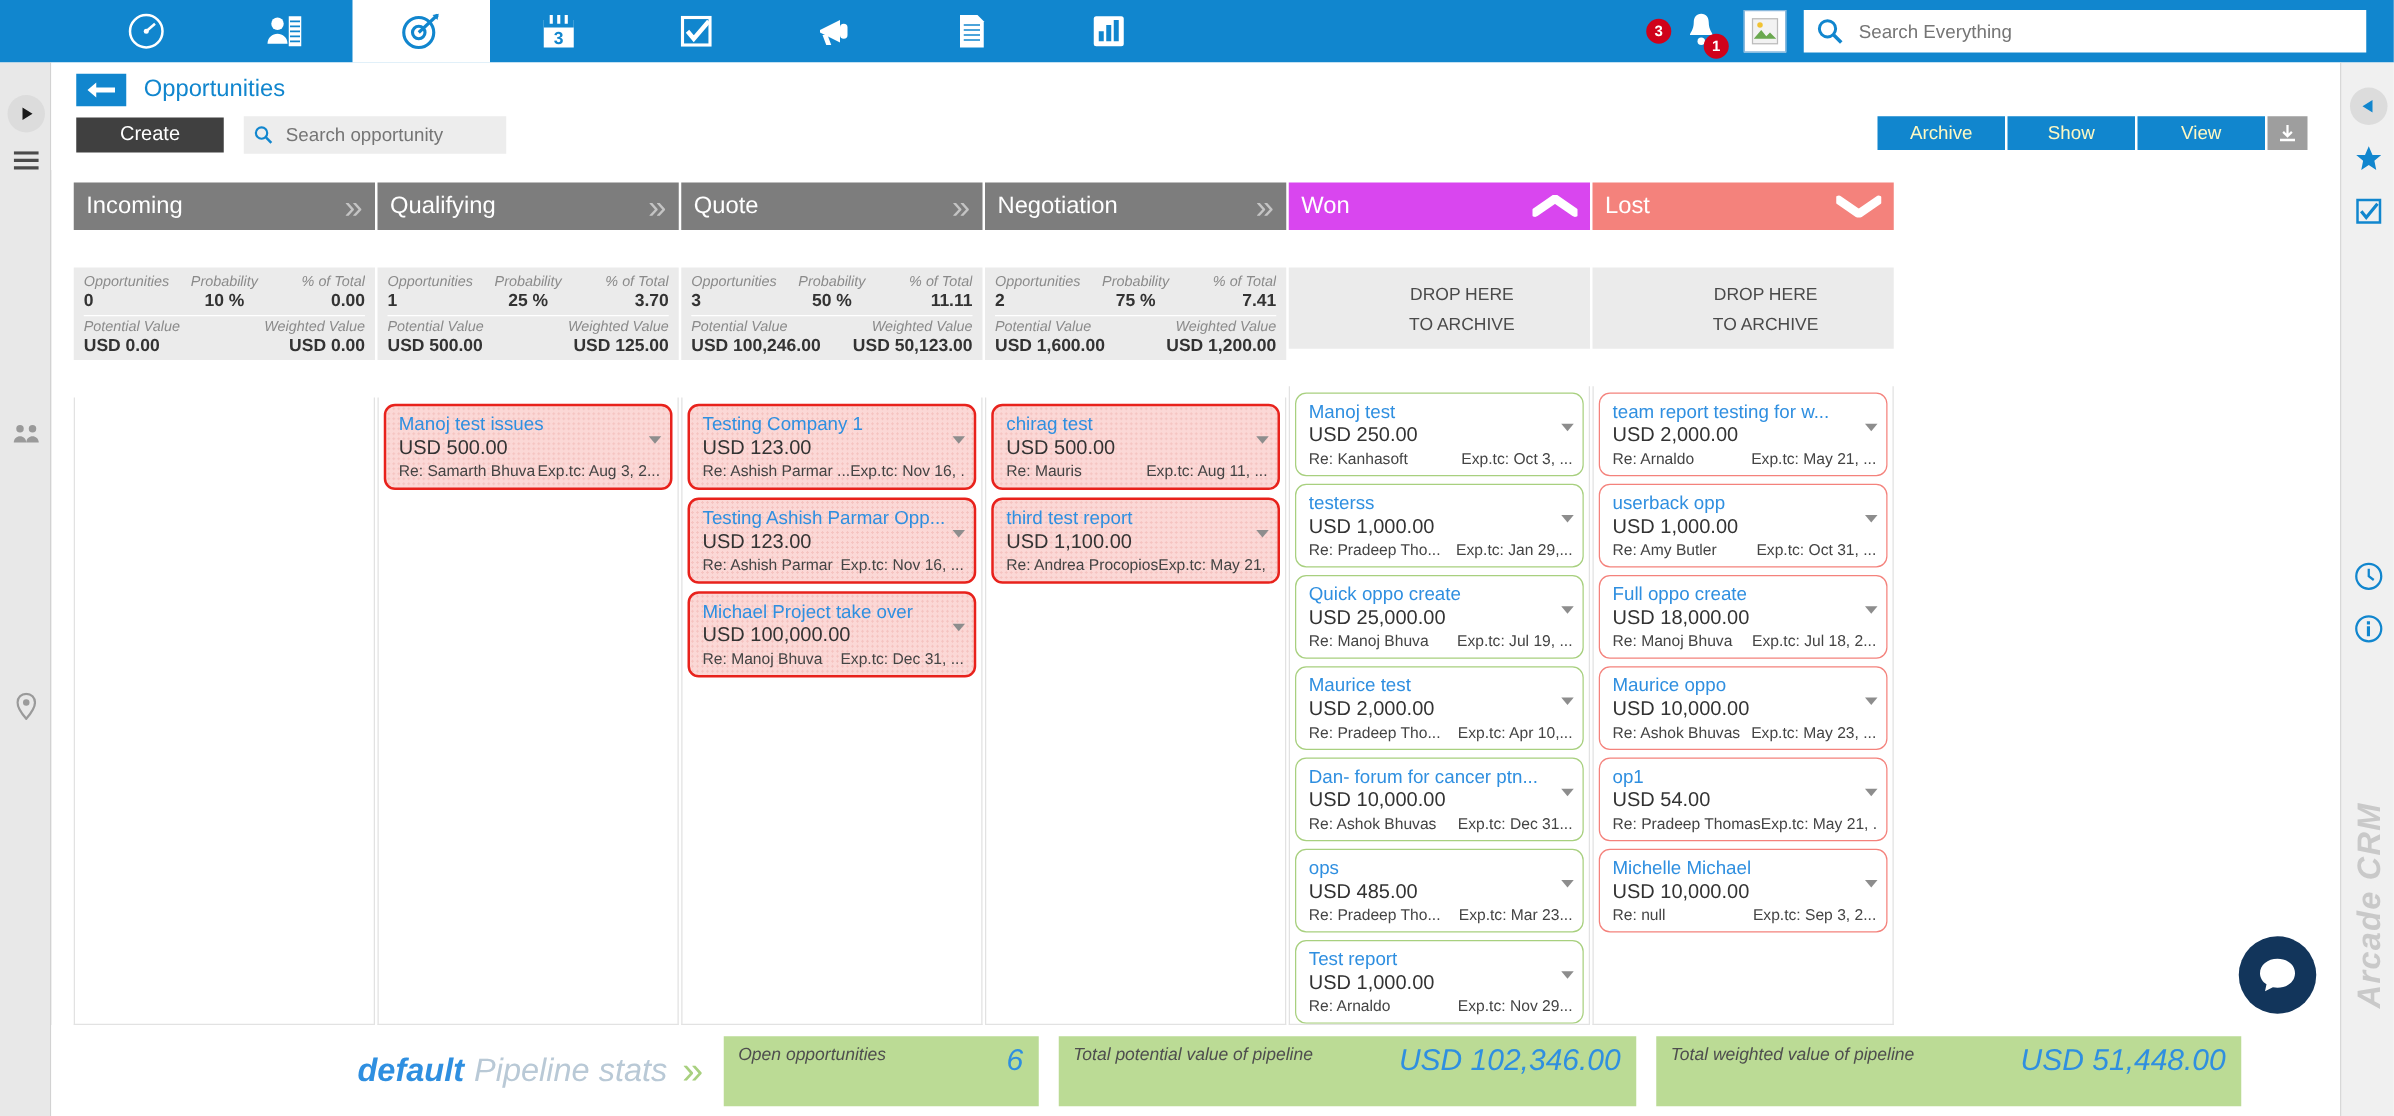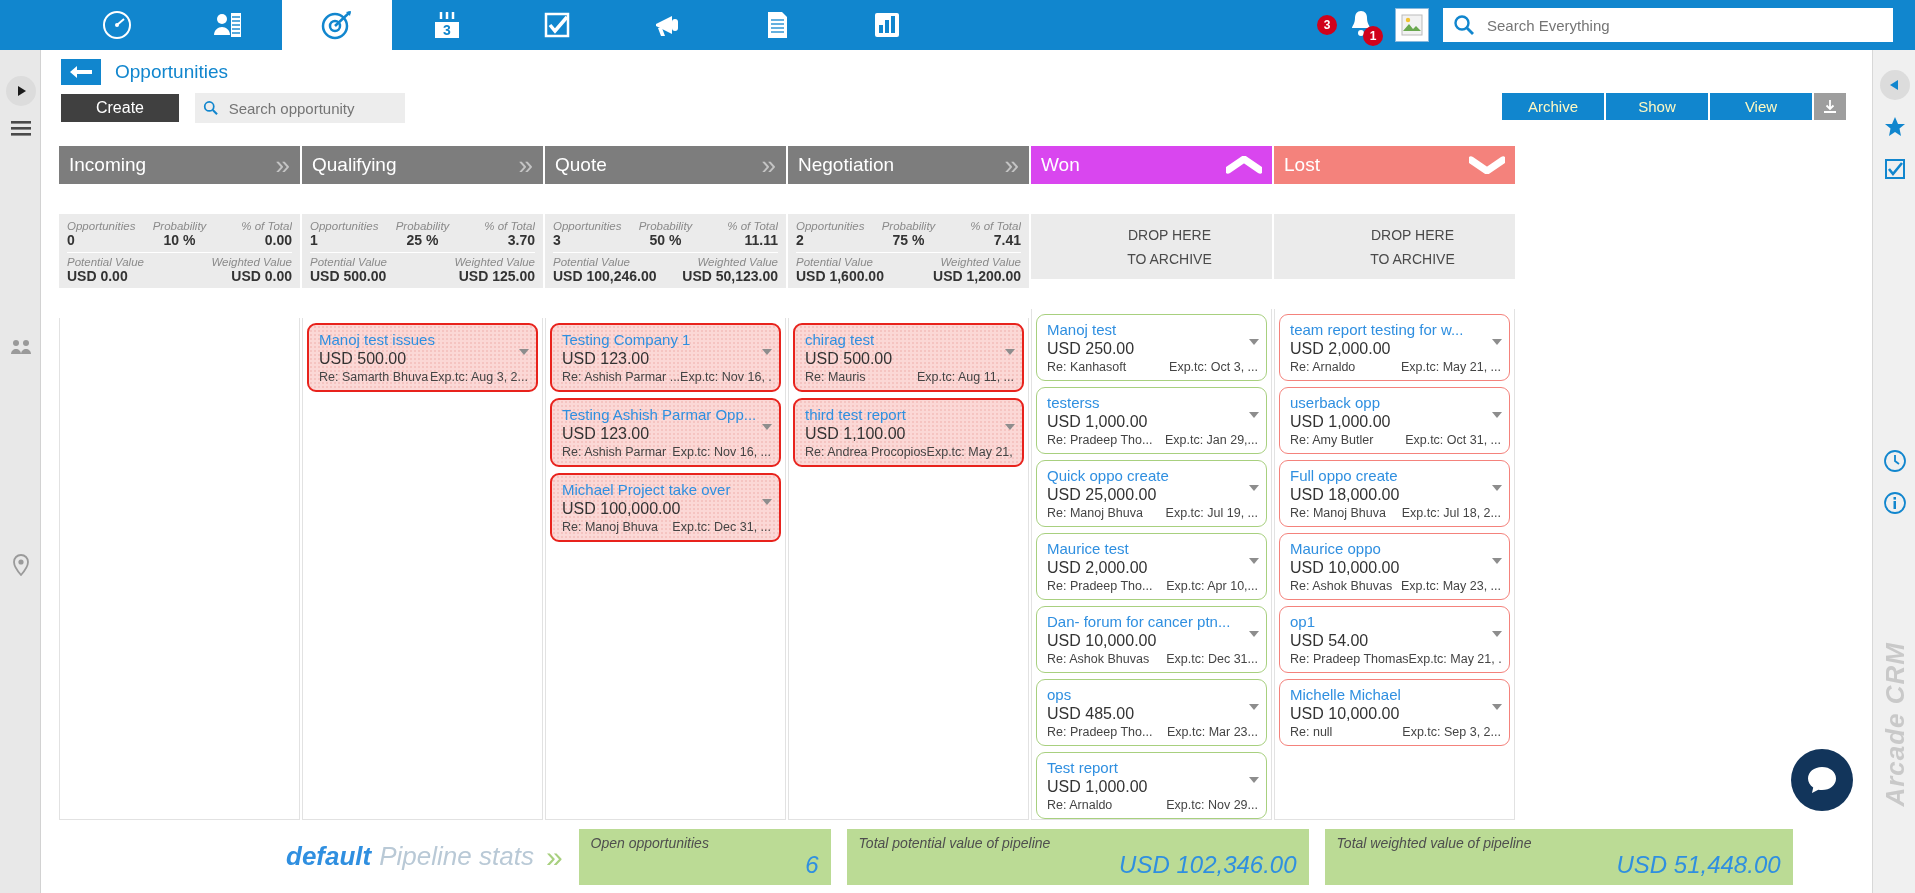--- a/index.html
+++ b/index.html
@@ -197,21 +197,21 @@
     background: #ffffff; display: flex; align-items: center;
   }
   .pipeline-label {
     margin-left: 245px; display: flex; align-items: center; gap: 8px;
   }
   .pl-default { color: #2F8FE0; font-size: 26px; font-style: italic; font-weight: bold; }
   .pl-stats { color: #B9C9D6; font-size: 26px; font-style: italic; }
   .pl-chev { color: #A8D07F; font-size: 30px; margin-left: 4px; }
   .foot-card {
     background: #BBDB95; margin-left: 16px; height: 56px; padding: 6px 12px;
-    display: flex; flex-direction: column; justify-content: space-between;
+    display: flex; flex-direction: row; justify-content: space-between;
   }
   .fc1 { width: 252px; }
   .fc2 { width: 462px; }
   .fc3 { width: 468px; }
   .fc-lbl { font-size: 14px; color: #4e4e4e; font-style: italic; }
   .fc-val {
     font-size: 24px; color: #2F8FE0; font-style: italic; text-align: right;
   }
 
   

